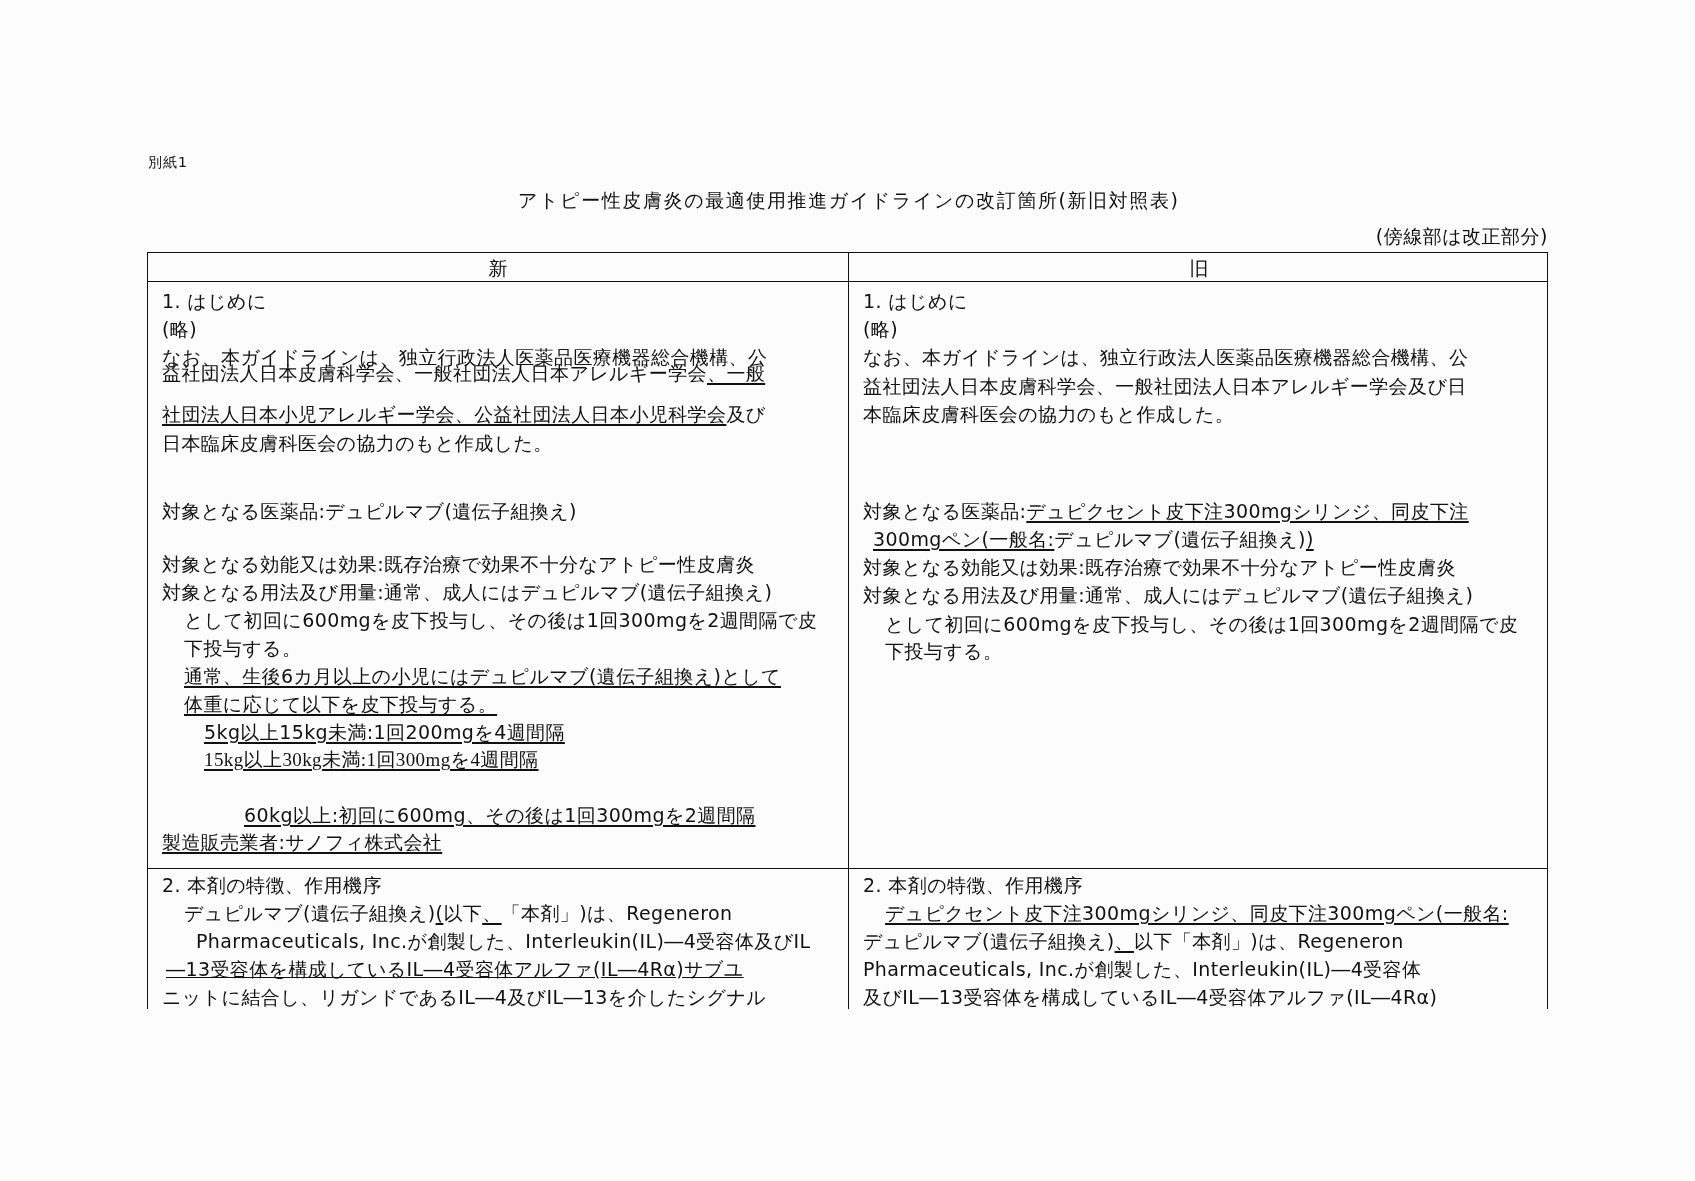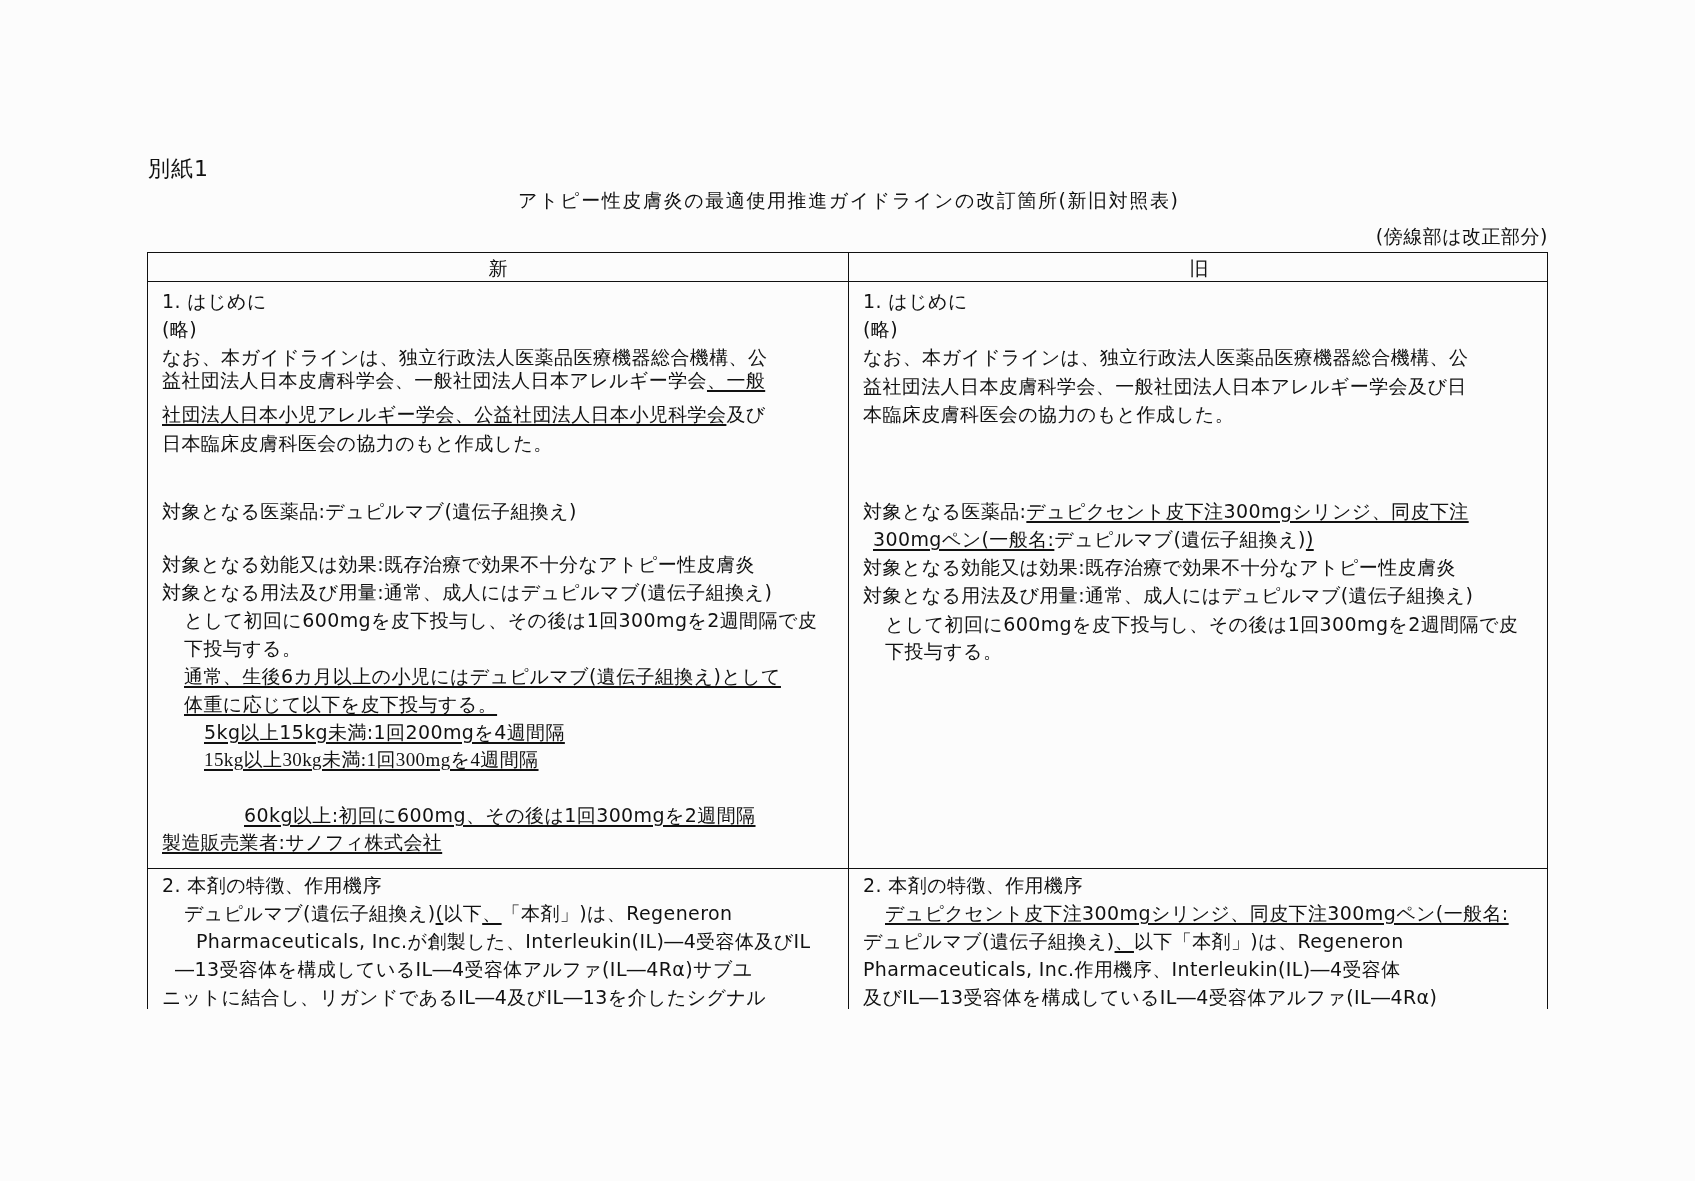--- a/index.html
+++ b/index.html
@@ -2,21 +2,21 @@
 <html><head>
 <meta charset="utf-8">
 <style>
   html, body { margin: 0; padding: 0; }
   body {
     width: 1695px; height: 1181px; position: relative; overflow: hidden;
     background: #fcfcfc; color: #111;
     font-family: "DejaVu Sans", "Liberation Sans", sans-serif;
   }
   .abs { position: absolute; white-space: nowrap; }
-  #attachment { left: 148px; top: 154px; font-size: 22px; letter-spacing: 1px; }
+  #attachment { left: 148px; top: 154px; font-size: 14px; letter-spacing: 1px; }
   #doc-title { left: 518px; top: 188px; width: 700px; font-size: 19px; letter-spacing: 1.6px; }
   #note { right: 147px; top: 224px; font-size: 19px; letter-spacing: 0.5px; }
   #tbl {
     position: absolute; left: 147px; top: 252px; width: 1401px; height: 757px;
     border-left: 1.5px solid #111; border-right: 1.5px solid #111; border-top: 1.5px solid #111;
     box-sizing: border-box;
   }
   .hline { position: absolute; left: 0; right: 0; height: 0; border-top: 1.5px solid #111; }
   .vline { position: absolute; top: 0; bottom: 0; width: 0; border-left: 1.5px solid #111; }
   .hdr { position: absolute; top: 2px; height: 27px; line-height: 27px; text-align: center; font-size: 19px; }
@@ -35,21 +35,21 @@
   <div class="hline" style="top:28px"></div>
   <div class="hline" style="top:615px"></div>
 
   <div class="hdr" style="left:0;width:700px">新</div>
   <div class="hdr" style="left:701px;width:700px">旧</div>
 
   <div id="r1-new" style="position:absolute;left:0;top:28px;width:700px;height:587px;">
       <div class="ln" style="top: 8px; left: 14px;"><span>1. はじめに</span></div>
       <div class="ln" style="top: 36px; left: 14px;"><span>(略)</span></div>
       <div class="ln" style="top: 64px; left: 14px;"><span>なお、本ガイドラインは、独立行政法人医薬品医療機器総合機構、公</span></div>
-      <div class="ln" style="top: 89px; left: 14px; font-family: Liberation Mono, monospace;"><span>益社団法人日本皮膚科学会、一般社団法人日本アレルギー学会</span><span class="u">、一般</span></div>
+      <div class="ln" style="top: 80px; left: 14px;"><span>益社団法人日本皮膚科学会、一般社団法人日本アレルギー学会</span><span class="u">、一般</span></div>
       <div class="ln" style="top: 121px; left: 14px;"><span class="u">社団法人日本小児アレルギー学会、公益社団法人日本小児科学会</span><span>及び</span></div>
       <div class="ln" style="top: 150px; left: 14px;"><span>日本臨床皮膚科医会の協力のもと作成した。</span></div>
       <div class="ln" style="top: 218px; left: 14px;"><span>対象となる医薬品:デュピルマブ(遺伝子組換え)</span></div>
       <div class="ln" style="top: 271px; left: 14px;"><span>対象となる効能又は効果:既存治療で効果不十分なアトピー性皮膚炎</span></div>
       <div class="ln" style="top: 299px; left: 14px;"><span>対象となる用法及び用量:通常、成人にはデュピルマブ(遺伝子組換え)</span></div>
       <div class="ln" style="top: 327px; left: 36px;"><span>として初回に600mgを皮下投与し、その後は1回300mgを2週間隔で皮</span></div>
       <div class="ln" style="top: 355px; left: 36px;"><span>下投与する。</span></div>
       <div class="ln" style="top: 383px; left: 36px;"><span class="u">通常、生後6カ月以上の小児にはデュピルマブ(遺伝子組換え)として</span></div>
       <div class="ln" style="top: 411px; left: 36px;"><span class="u">体重に応じて以下を皮下投与する。</span></div>
       <div class="ln" style="top: 439px; left: 56px;"><span class="u">5kg以上15kg未満:1回200mgを4週間隔</span></div>
@@ -67,23 +67,23 @@
       <div class="ln" style="top: 246px; left: 24px;"><span class="u">300mgペン(一般名:</span><span>デュピルマブ(遺伝子組換え)</span><span class="u">)</span></div>
       <div class="ln" style="top: 274px; left: 14px;"><span>対象となる効能又は効果:既存治療で効果不十分なアトピー性皮膚炎</span></div>
       <div class="ln" style="top: 302px; left: 14px;"><span>対象となる用法及び用量:通常、成人にはデュピルマブ(遺伝子組換え)</span></div>
       <div class="ln" style="top: 331px; left: 36px;"><span>として初回に600mgを皮下投与し、その後は1回300mgを2週間隔で皮</span></div>
       <div class="ln" style="top: 358px; left: 36px;"><span>下投与する。</span></div>
     </div>
   <div id="r2-new" style="position:absolute;left:0;top:620px;width:700px;height:137px;">
       <div class="ln" style="top: 0px; left: 14px;"><span>2. 本剤の特徴、作用機序</span></div>
       <div class="ln" style="top: 28px; left: 36px;"><span>デュピルマブ(遺伝子組換え)</span><span class="u">(</span><span>以下</span><span class="u">、</span><span>「本剤」)は、Regeneron</span></div>
       <div class="ln" style="top: 56px; left: 14px; margin-left: 34px;"><span>Pharmaceuticals, Inc.が創製した、Interleukin(IL)―4受容体及びIL</span></div>
-      <div class="ln" style="top: 84px; left: 27px;"><span>―13受容体を構成しているIL―4受容体アルファ(IL―4Rα)サブユ</span></div>
+      <div class="ln" style="top: 84px; left: 18px; text-decoration: underline;"><span>―13受容体を構成しているIL―4受容体アルファ(IL―4Rα)サブユ</span></div>
       <div class="ln" style="top: 112px; left: 14px;"><span>ニットに結合し、リガンドであるIL―4及びIL―13を介したシグナル</span></div>
     </div>
   <div id="r2-old" style="position:absolute;left:701px;top:620px;width:700px;height:137px;">
       <div class="ln" style="top: 0px; left: 14px;"><span>2. 本剤の特徴、作用機序</span></div>
       <div class="ln" style="top: 28px; left: 36px;"><span class="u">デュピクセント皮下注300mgシリンジ、同皮下注300mgペン(一般名:</span></div>
       <div class="ln" style="top: 56px; left: 14px;"><span>デュピルマブ(遺伝子組換え)</span><span class="u">、</span><span>以下「本剤」)は、Regeneron</span></div>
-      <div class="ln" style="top: 84px; left: 14px;"><span>Pharmaceuticals, Inc.作用機序、Interleukin(IL)―4受容体</span></div>
+      <div class="ln" style="top: 84px; left: 14px;"><span>Pharmaceuticals, Inc.が創製した、Interleukin(IL)―4受容体</span></div>
       <div class="ln" style="top: 112px; left: 14px;"><span>及びIL―13受容体を構成しているIL―4受容体アルファ(IL―4Rα)</span></div>
     </div>
 </div>
 
 </body></html>

